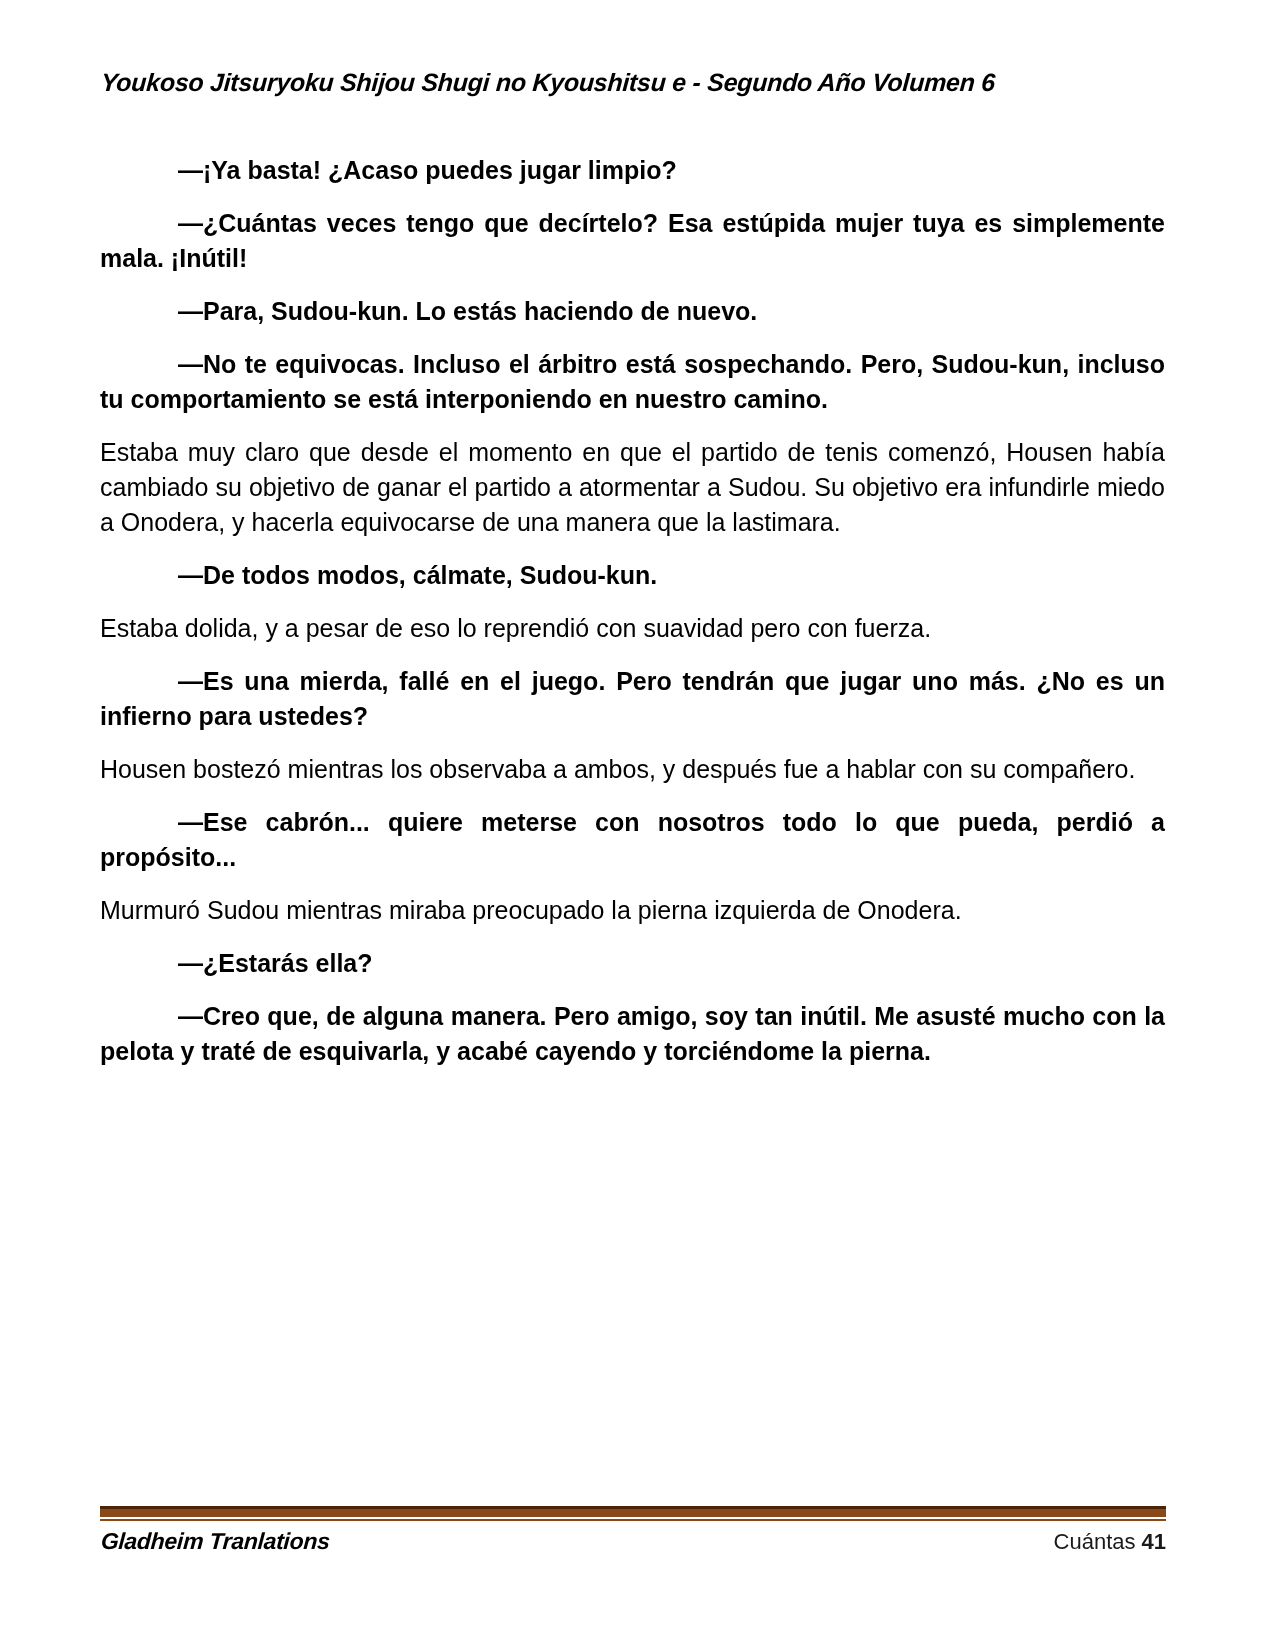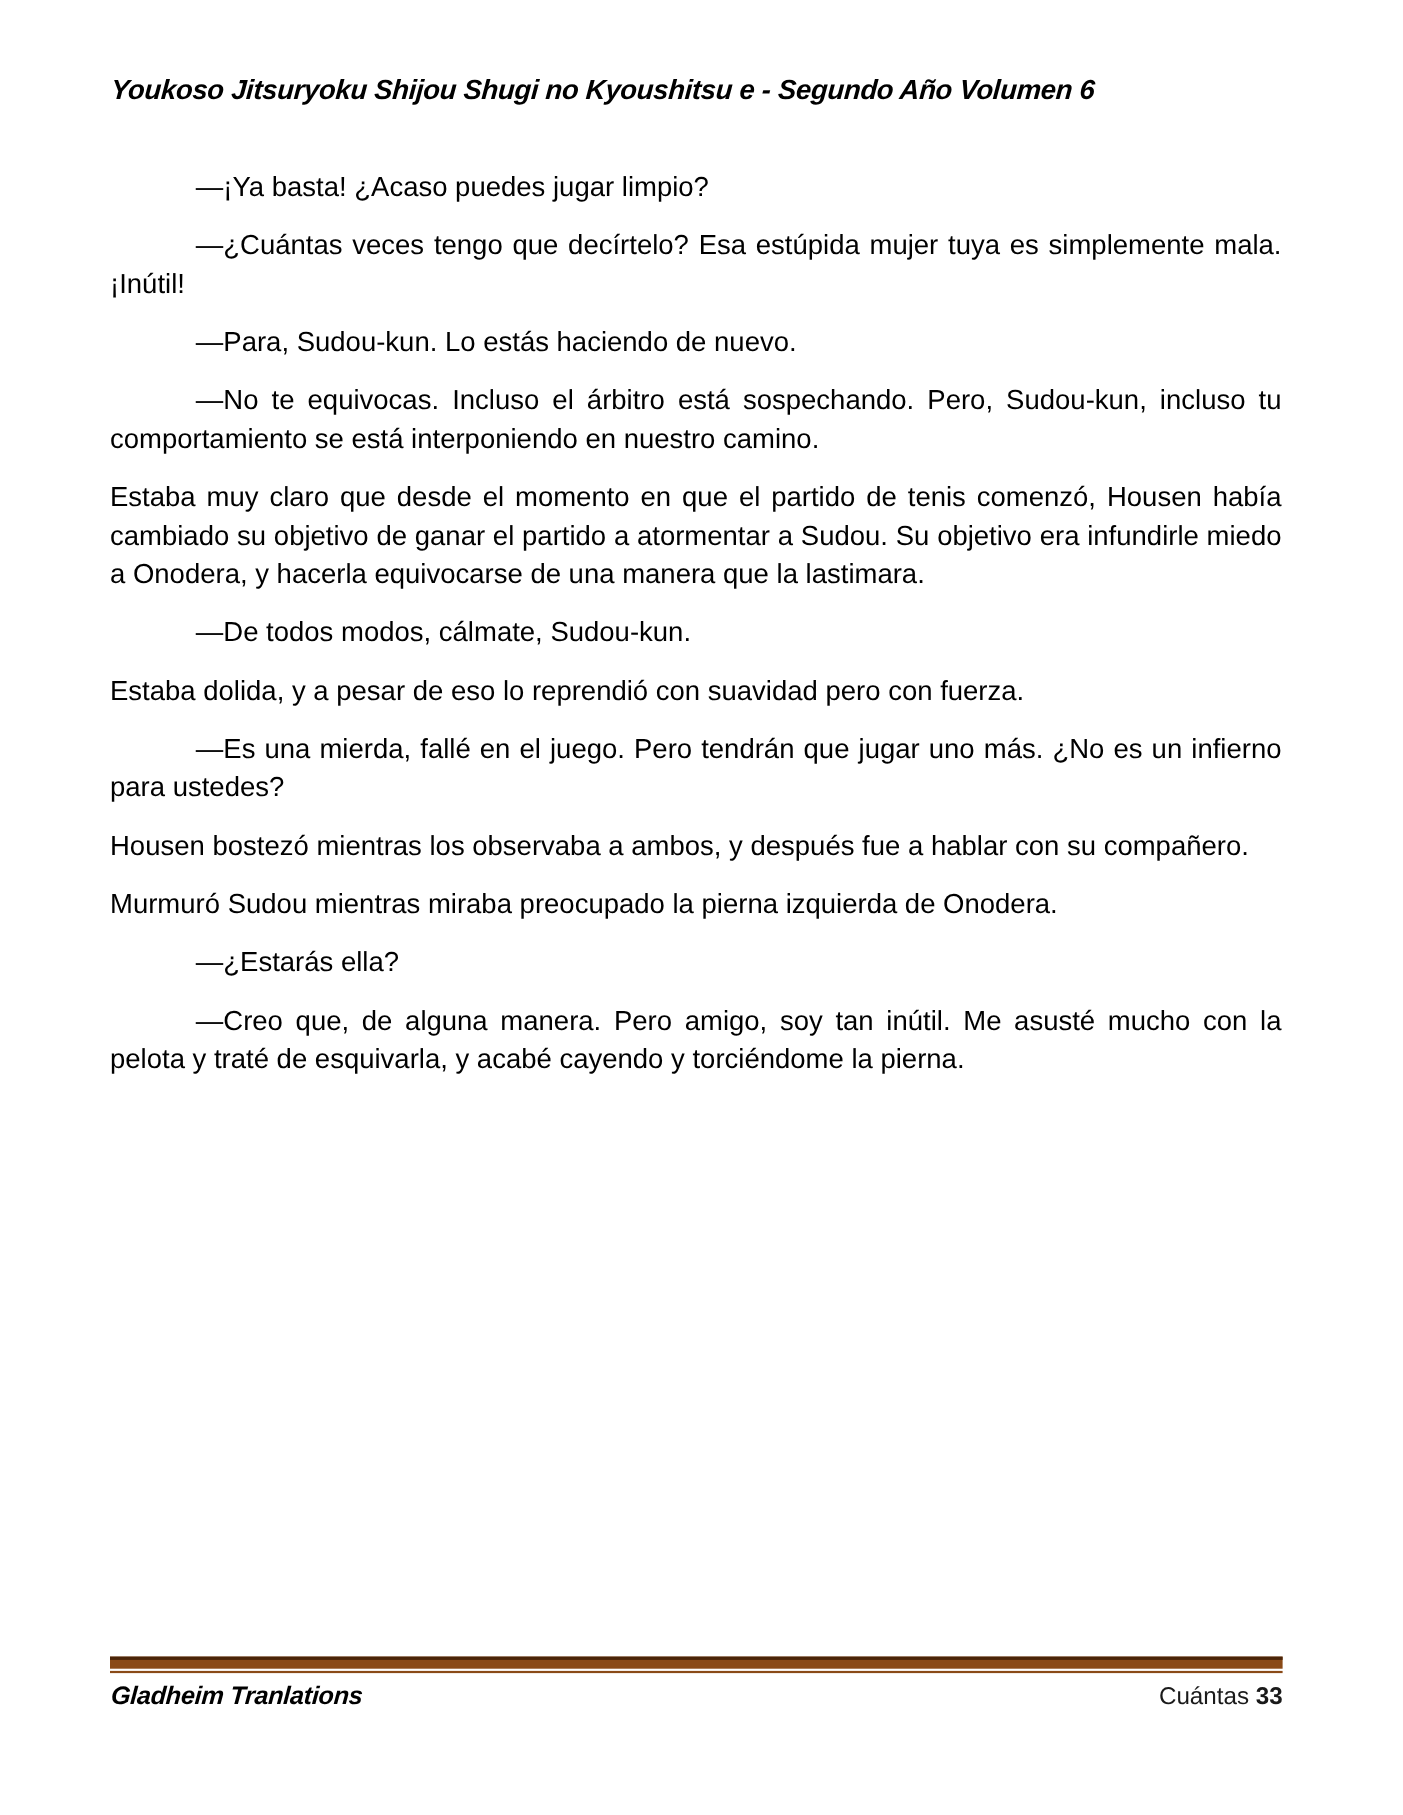--- a/index.html
+++ b/index.html
@@ -33,21 +33,21 @@
     left: 100px; top: 153px;
     width: 1065px;
   }
   .content p {
     margin: 0 0 18px 0;
     font-size: 25px;
     line-height: 35px;
     text-align: justify;
     color: #000000;
   }
-  .content p.dialogue { text-indent: 78px; }
+  .content p.dialogue { text-indent: 78px; font-weight: bold; }
   .footer {
     position: absolute;
     left: 100px; top: 1506px;
     width: 1066px;
   }
   .rule-thick {
     height: 8px;
     border-top: 3px solid #4a2408;
   }
   .rule-thin {
@@ -84,29 +84,30 @@
   <div class="content">
       <p class="dialogue">—¡Ya basta! ¿Acaso puedes jugar limpio?</p>
       <p class="dialogue">—¿Cuántas veces tengo que decírtelo? Esa estúpida mujer tuya es simplemente mala. ¡Inútil!</p>
       <p class="dialogue">—Para, Sudou-kun. Lo estás haciendo de nuevo.</p>
       <p class="dialogue">—No te equivocas. Incluso el árbitro está sospechando. Pero, Sudou-kun, incluso tu comportamiento se está interponiendo en nuestro camino.</p>
       <p class="">Estaba muy claro que desde el momento en que el partido de tenis comenzó, Housen había cambiado su objetivo de ganar el partido a atormentar a Sudou. Su objetivo era infundirle miedo a Onodera, y hacerla equivocarse de una manera que la lastimara.</p>
       <p class="dialogue">—De todos modos, cálmate, Sudou-kun.</p>
       <p class="">Estaba dolida, y a pesar de eso lo reprendió con suavidad pero con fuerza.</p>
       <p class="dialogue">—Es una mierda, fallé en el juego. Pero tendrán que jugar uno más. ¿No es un infierno para ustedes?</p>
       <p class="">Housen bostezó mientras los observaba a ambos, y después fue a hablar con su compañero.</p>
+      <p class="dialogue">—Ese cabrón... quiere meterse con nosotros todo lo que pueda, perdió a propósito...</p>
       <p class="">Murmuró Sudou mientras miraba preocupado la pierna izquierda de Onodera.</p>
       <p class="dialogue">—¿Estarás ella?</p>
       <p class="dialogue">—Creo que, de alguna manera. Pero amigo, soy tan inútil. Me asusté mucho con la pelota y traté de esquivarla, y acabé cayendo y torciéndome la pierna.</p>
     </div>
 
   <div class="footer">
     <div class="rule-thick" style="background: rgb(138, 74, 23); border-top-color: rgb(74, 36, 8);"></div>
     <div class="rule-thin" style="background: rgb(138, 74, 23);"></div>
     <div class="footer-row">
       <div class="footer-brand">Gladheim Tranlations</div>
       <div class="footer-page">
-        <span>Cuántas</span><span class="page-num">33</span>
+        <span>Cuántas</span><span class="page-num">41</span>
       </div>
     </div>
   </div>
 
 </div>
 
 </body></html>

